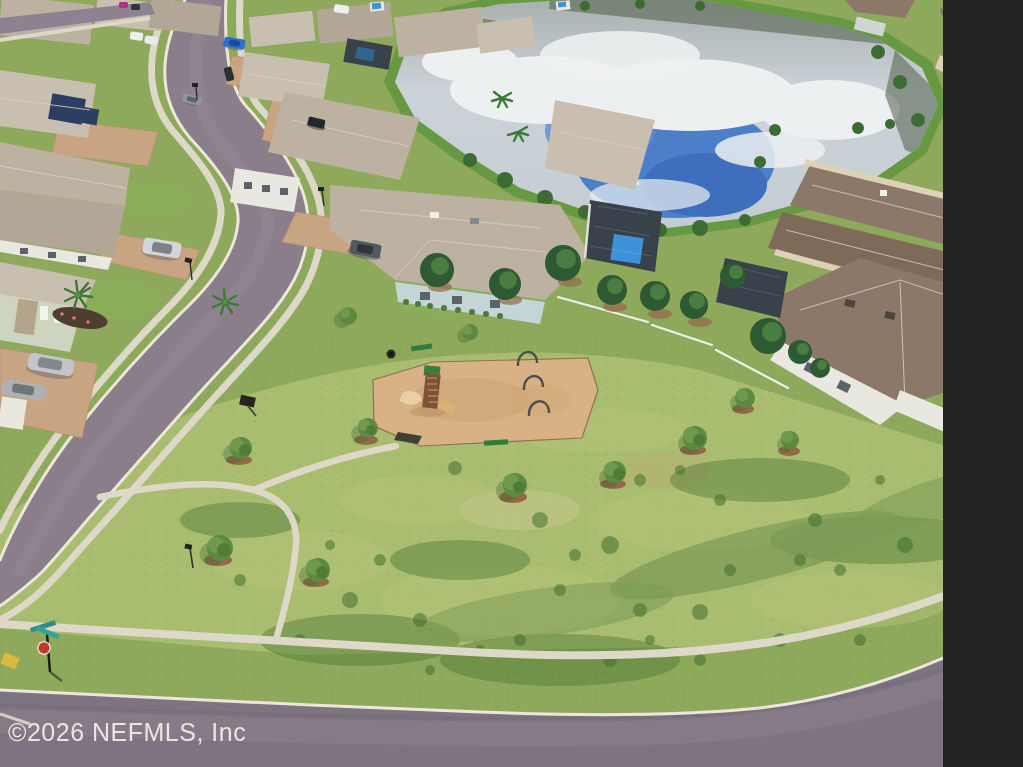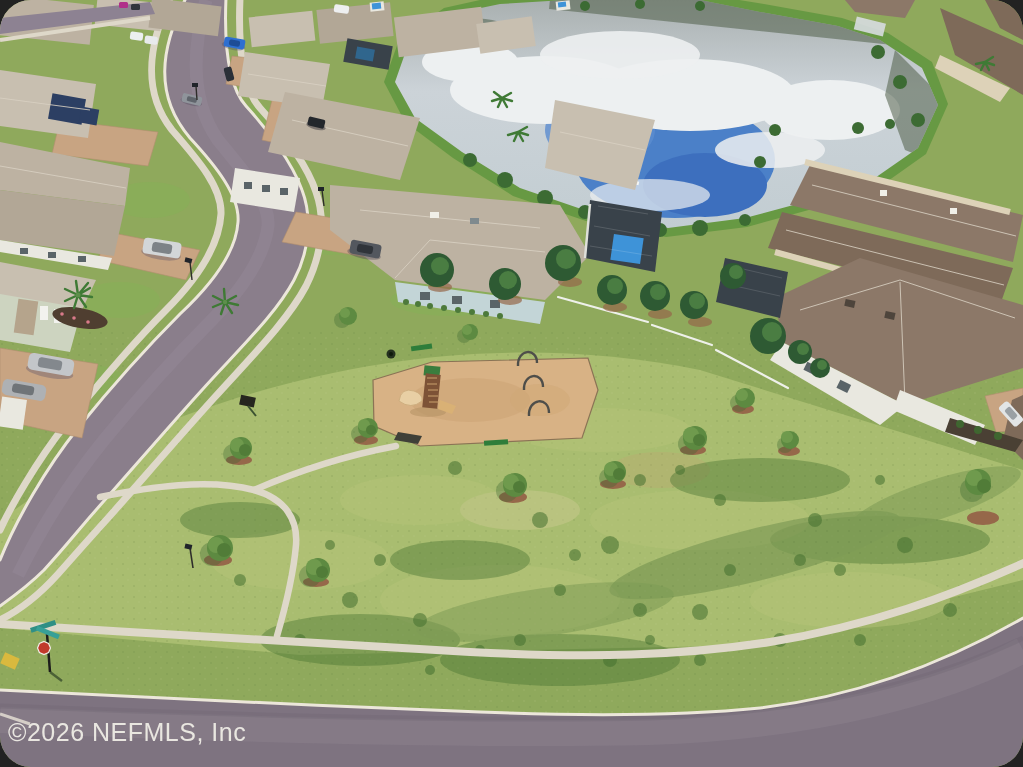--- a/index.html
+++ b/index.html
@@ -1,16 +1,16 @@
 <!DOCTYPE html>
 <html><head>
 <meta charset="utf-8">
 <style>
   html,body{margin:0;padding:0;background:#222;}
-  .stage{position:relative;width:1023px;height:767px;overflow:hidden;font-family:"Liberation Sans",sans-serif;border-radius:31px;}
+  .stage{position:relative;width:943px;height:767px;overflow:hidden;font-family:"Liberation Sans",sans-serif;}
   svg{display:block;}
   
   .road{fill:#8a7e8b}.road2{fill:#7e7380}
   .curb{stroke:#ece7da;stroke-width:3;fill:none;stroke-linecap:round}
   .walk{stroke:#ded8c9;fill:none;stroke-linecap:round}
   .paver{fill:#c8a482;stroke:#b08f6e;stroke-width:.6}
   .rfA{fill:#bdb2a2}.rfB{fill:#c8bfb0}.rfC{fill:#b2a796}.rfD{fill:#7e6a59}.rfE{fill:#8c7868}
   .wlW{fill:#e9e8e0}.wlB{fill:#c3d5d7}.wlG{fill:#cdd4c0}.wlC{fill:#ddd2b8}
   .encl{fill:#39424a}.pool{fill:#3e93d8}
   .fence{stroke:#eef0ea;stroke-width:2.2;fill:none;stroke-linecap:round}

